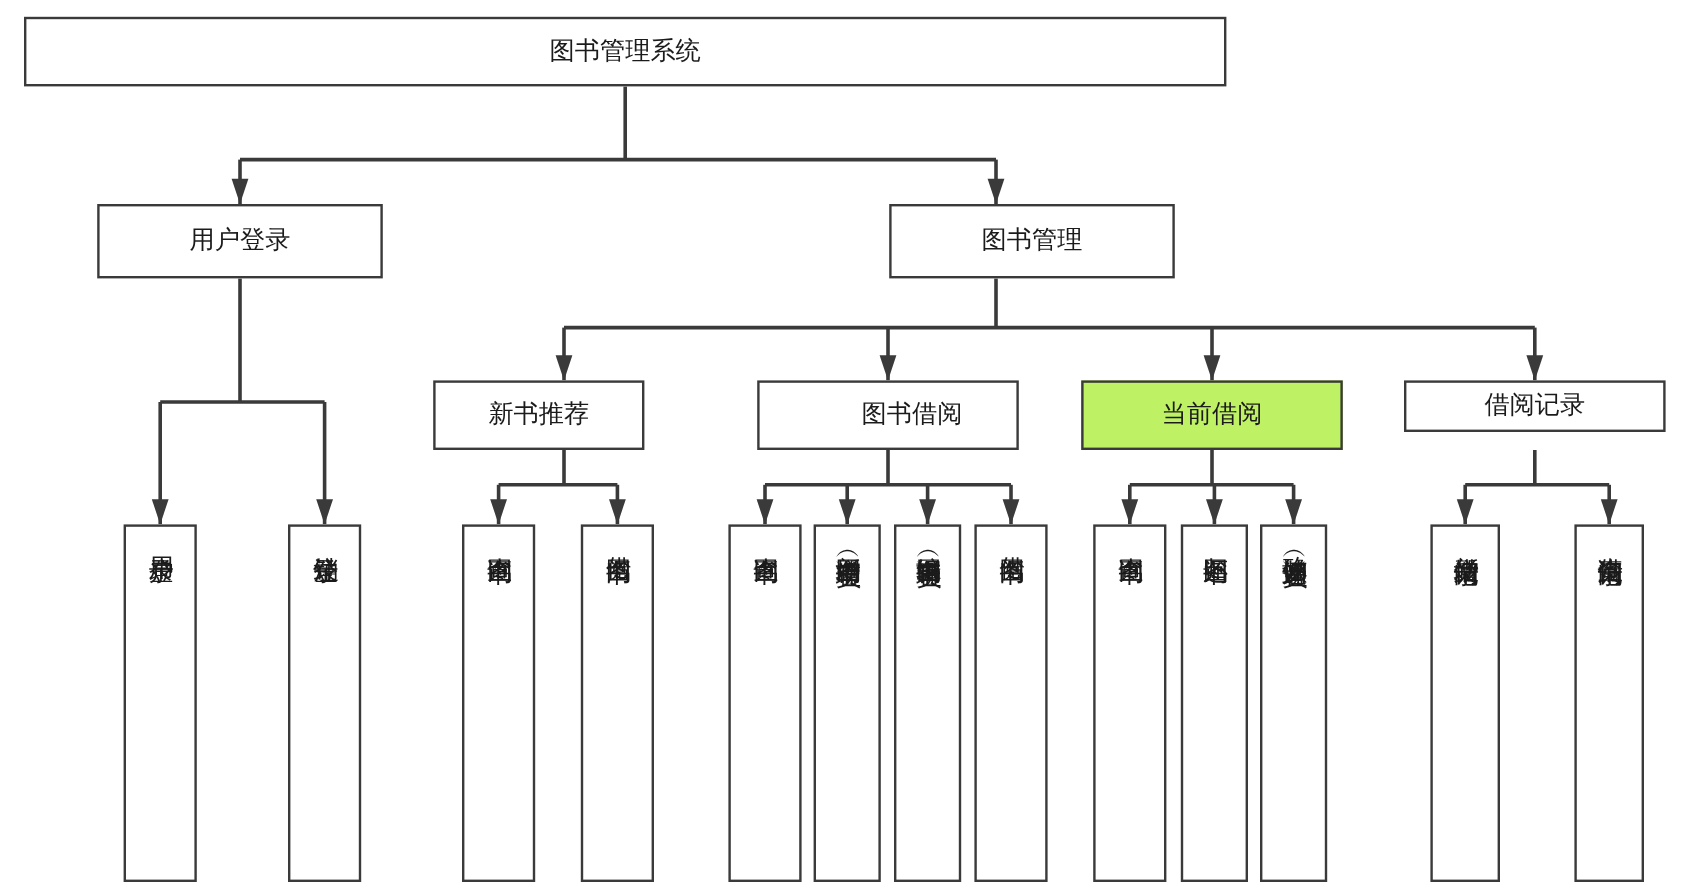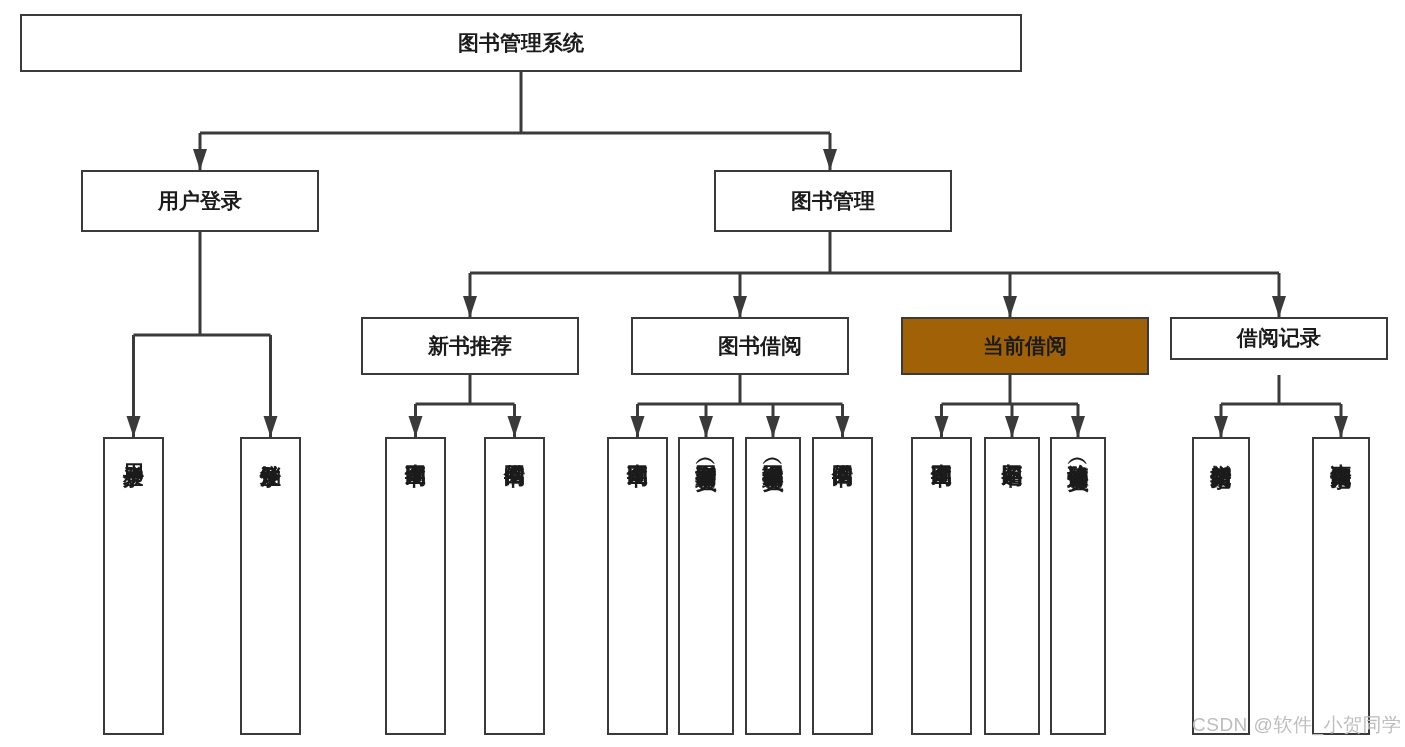--- a/index.html
+++ b/index.html
@@ -32,21 +32,20 @@
     display: flex;
     align-items: center;
     justify-content: center;
     color: #1b1b1b;
   }
   .node-label {
     display: block;
     text-align: center;
     line-height: 1.18;
     white-space: pre;
-    font-weight: bold;
   }
   .node.horizontal .node-label {
     font-size: 21px;
   }
   .node.vertical {
     align-items: flex-start;
     padding-top: 8px;
   }
   .node.vertical .node-label {
     writing-mode: vertical-rl;
@@ -124,30 +123,30 @@
       <polygon points="1334,416 1348,416 1341,437" fill="#3a3a3a"></polygon>
     </svg>
 
   <div id="node-layer">
       <div class="node horizontal" style="left: 20px; top: 14px; width: 1002px; height: 58px; border-color: rgb(58, 58, 58); background: rgb(255, 255, 255); color: rgb(27, 27, 27);">
         <span class="node-label">图书管理系统</span>
       </div>
       <div class="node horizontal" style="left: 81px; top: 170px; width: 238px; height: 62px; border-color: rgb(58, 58, 58); background: rgb(255, 255, 255); color: rgb(27, 27, 27);">
         <span class="node-label">用户登录</span>
       </div>
-      <div class="node horizontal" style="left: 714px; top: 170px; width: 238px; height: 62px; border-color: rgb(58, 58, 58); background: rgb(255, 255, 255); color: rgb(27, 27, 27);">
+      <div class="node horizontal" style="left: 741px; top: 170px; width: 238px; height: 62px; border-color: rgb(58, 58, 58); background: rgb(255, 255, 255); color: rgb(27, 27, 27);">
         <span class="node-label">图书管理</span>
       </div>
-      <div class="node horizontal" style="left: 361px; top: 317px; width: 218px; height: 58px; border-color: rgb(58, 58, 58); background: rgb(255, 255, 255); color: rgb(27, 27, 27);">
+      <div class="node horizontal" style="left: 361px; top: 317px; width: 176px; height: 58px; border-color: rgb(58, 58, 58); background: rgb(255, 255, 255); color: rgb(27, 27, 27);">
         <span class="node-label">新书推荐</span>
       </div>
       <div class="node horizontal" style="left: 631px; top: 317px; width: 218px; height: 58px; border-color: rgb(58, 58, 58); background: rgb(255, 255, 255); color: rgb(27, 27, 27); padding-left: 40px;">
         <span class="node-label">图书借阅</span>
       </div>
-      <div class="node horizontal" style="left: 901px; top: 317px; width: 248px; height: 58px; border-color: rgb(58, 58, 58); background: #a16207; color: rgb(27, 27, 27);">
+      <div class="node horizontal" style="left: 901px; top: 317px; width: 218px; height: 58px; border-color: rgb(58, 58, 58); background: #bef264; color: rgb(27, 27, 27);">
         <span class="node-label">当前借阅</span>
       </div>
       <div class="node horizontal" style="left: 1170px; top: 317px; width: 218px; height: 43px; border-color: rgb(58, 58, 58); background: rgb(255, 255, 255); color: rgb(27, 27, 27);">
         <span class="node-label">借阅记录</span>
       </div>
       <div class="node vertical" style="left: 103px; top: 437px; width: 61px; height: 298px; border-color: rgb(58, 58, 58); background: rgb(255, 255, 255); color: rgb(27, 27, 27);">
         <span class="node-label">用户登录</span>
       </div>
       <div class="node vertical" style="left: 240px; top: 437px; width: 61px; height: 298px; border-color: rgb(58, 58, 58); background: rgb(255, 255, 255); color: rgb(27, 27, 27);">
         <span class="node-label">注销登录</span>
@@ -180,15 +179,14 @@
         <span class="node-label">确认归还（管理员）</span>
       </div>
       <div class="node vertical" style="left: 1192px; top: 437px; width: 58px; height: 298px; border-color: rgb(58, 58, 58); background: rgb(255, 255, 255); color: rgb(27, 27, 27);">
         <span class="node-label">新增借阅记录</span>
       </div>
       <div class="node vertical" style="left: 1312px; top: 437px; width: 58px; height: 298px; border-color: rgb(58, 58, 58); background: rgb(255, 255, 255); color: rgb(27, 27, 27);">
         <span class="node-label">查询借阅记录</span>
       </div>
     </div>
 
-  <div class="watermark" style="left: 1192px; top: 712px; color: rgb(189, 189, 189);">CSDN @软件_小贺同学</div>
 
 </div>
 
 </body></html>

